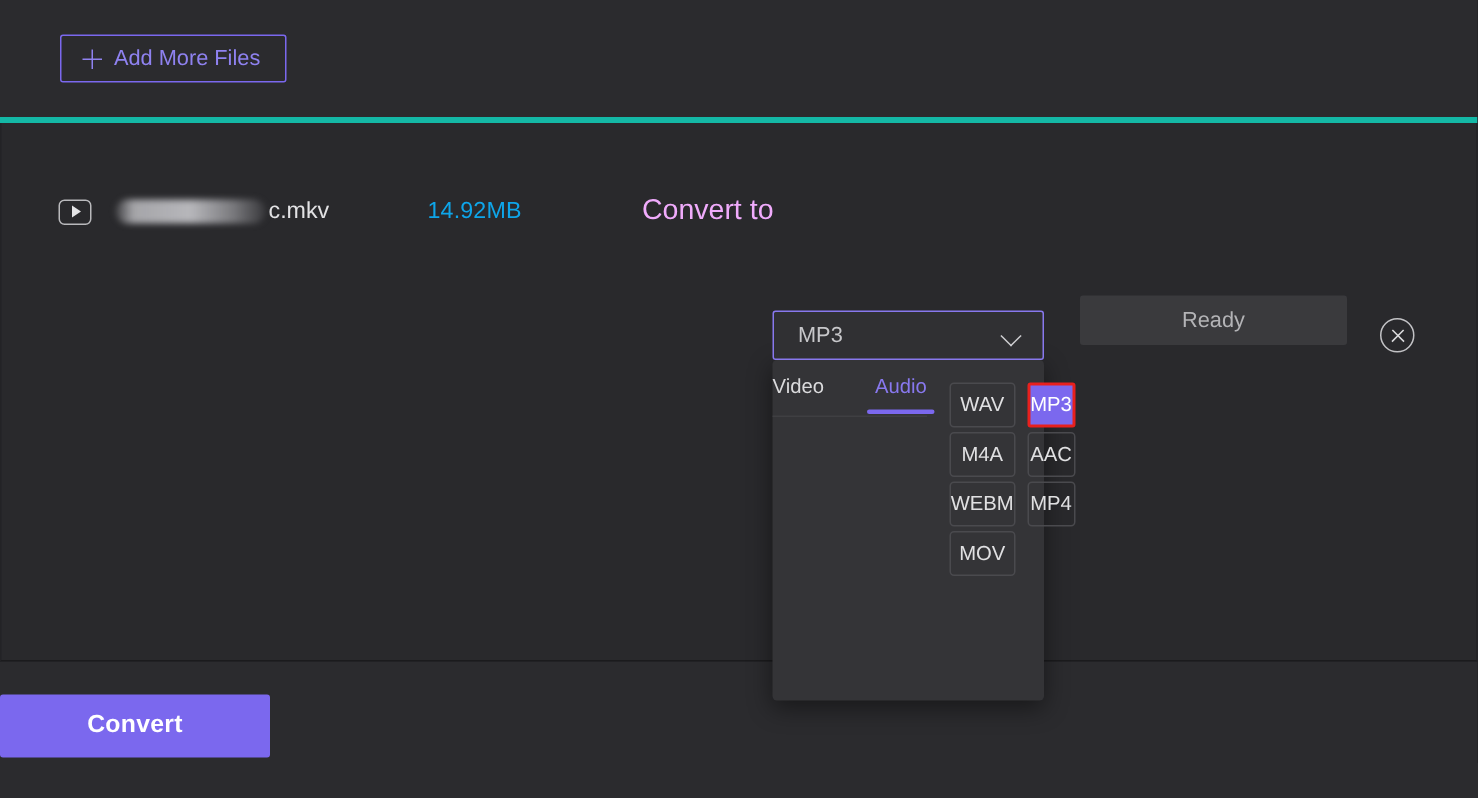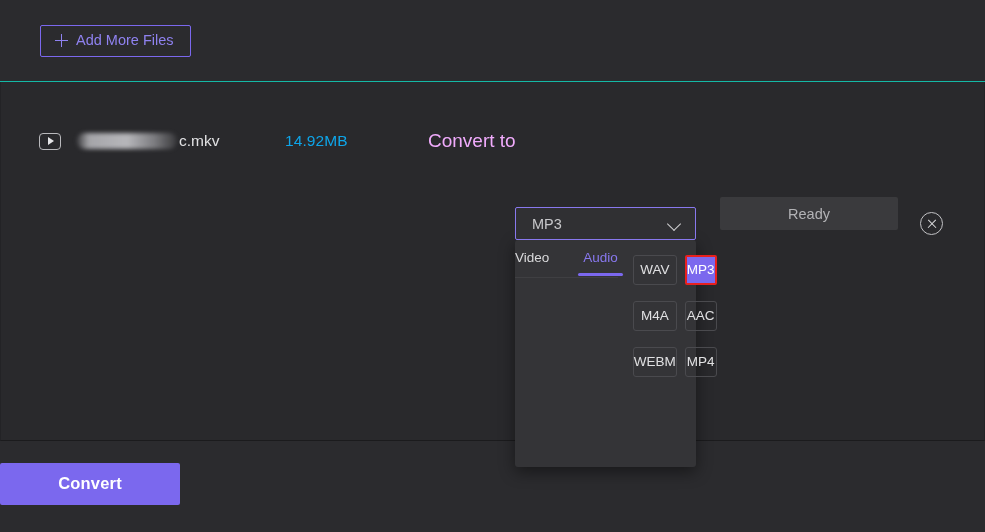--- a/index.html
+++ b/index.html
@@ -29,21 +29,21 @@
 
   
   .toolbar {
     position: relative;
     height: 82px;
     flex: 0 0 82px;
     background: #2b2b2e;
     display: flex;
     align-items: center;
     padding-left: 40px;
-    border-bottom: 1px solid #14b8a6;
+    border-bottom: 4px solid #14b8a6;
   }
 
   .add-files-btn {
     display: inline-flex;
     align-items: center;
     justify-content: center;
     gap: 8px;
     height: 32px;
     padding: 0 16px 0 14px;
     background: transparent;
@@ -230,21 +230,21 @@
     bottom: -8px;
     height: 2.5px;
     background: #7b68ee;
     border-radius: 2px;
   }
 
   .fmt-grid {
     flex: 1;
     display: grid;
     grid-template-columns: 1fr 1fr;
-    gap: 16px 8px;
+    gap: 3px 8px;
     padding: 15px 15px 14px 15px;
     align-content: start;
   }
   .fmt-btn {
     height: 30px;
     border: 1px solid #4a4a4e;
     border-radius: 3px;
     background: transparent;
     color: #e0e0e2;
     font-size: 13.5px;
@@ -373,20 +373,21 @@
         <span class="dd-tab">Video</span>
         <span class="dd-tab active">Audio</span>
       </div>
       <div class="fmt-grid">
         <button class="fmt-btn">WAV</button>
         <button class="fmt-btn selected">MP3</button>
         <button class="fmt-btn">M4A</button>
         <button class="fmt-btn">AAC</button>
         <button class="fmt-btn">WEBM</button>
         <button class="fmt-btn">MP4</button>
+        <button class="fmt-btn">MOV</button>
       </div>
     </div>
 
     <button class="status-btn">Ready</button>
 
     <button class="close-btn">
       <span class="x"></span>
     </button>
 
   </div>

